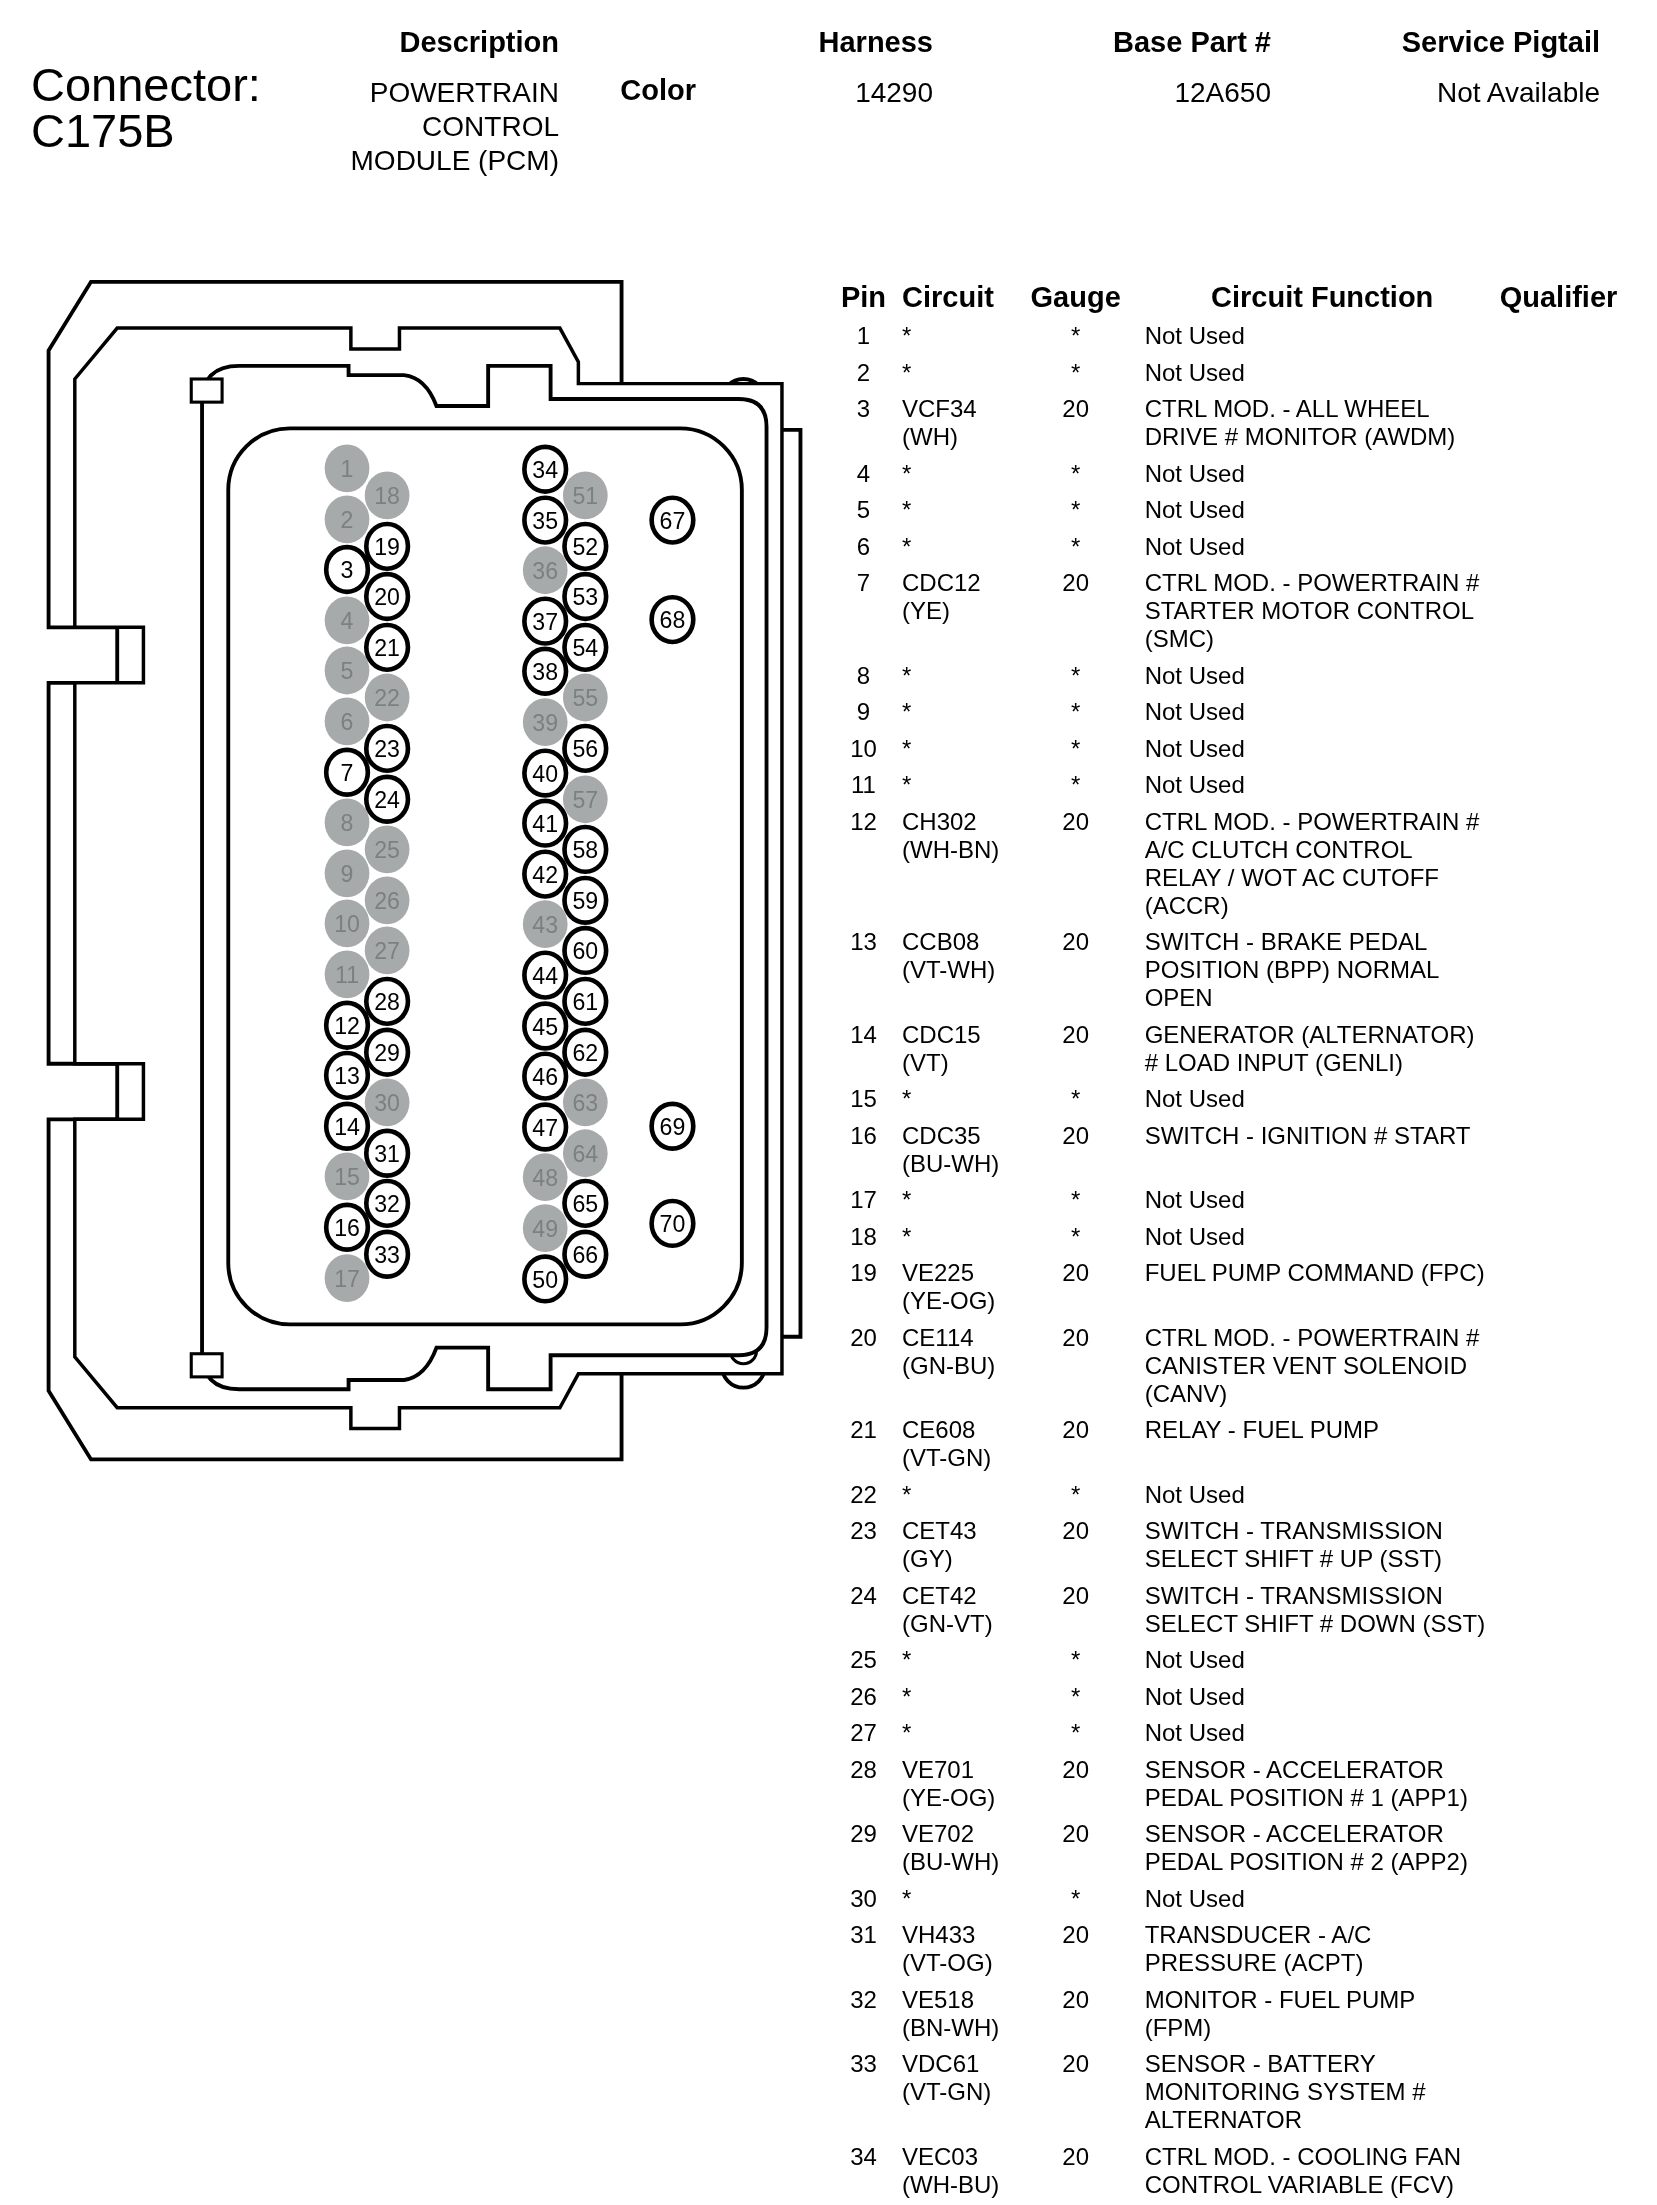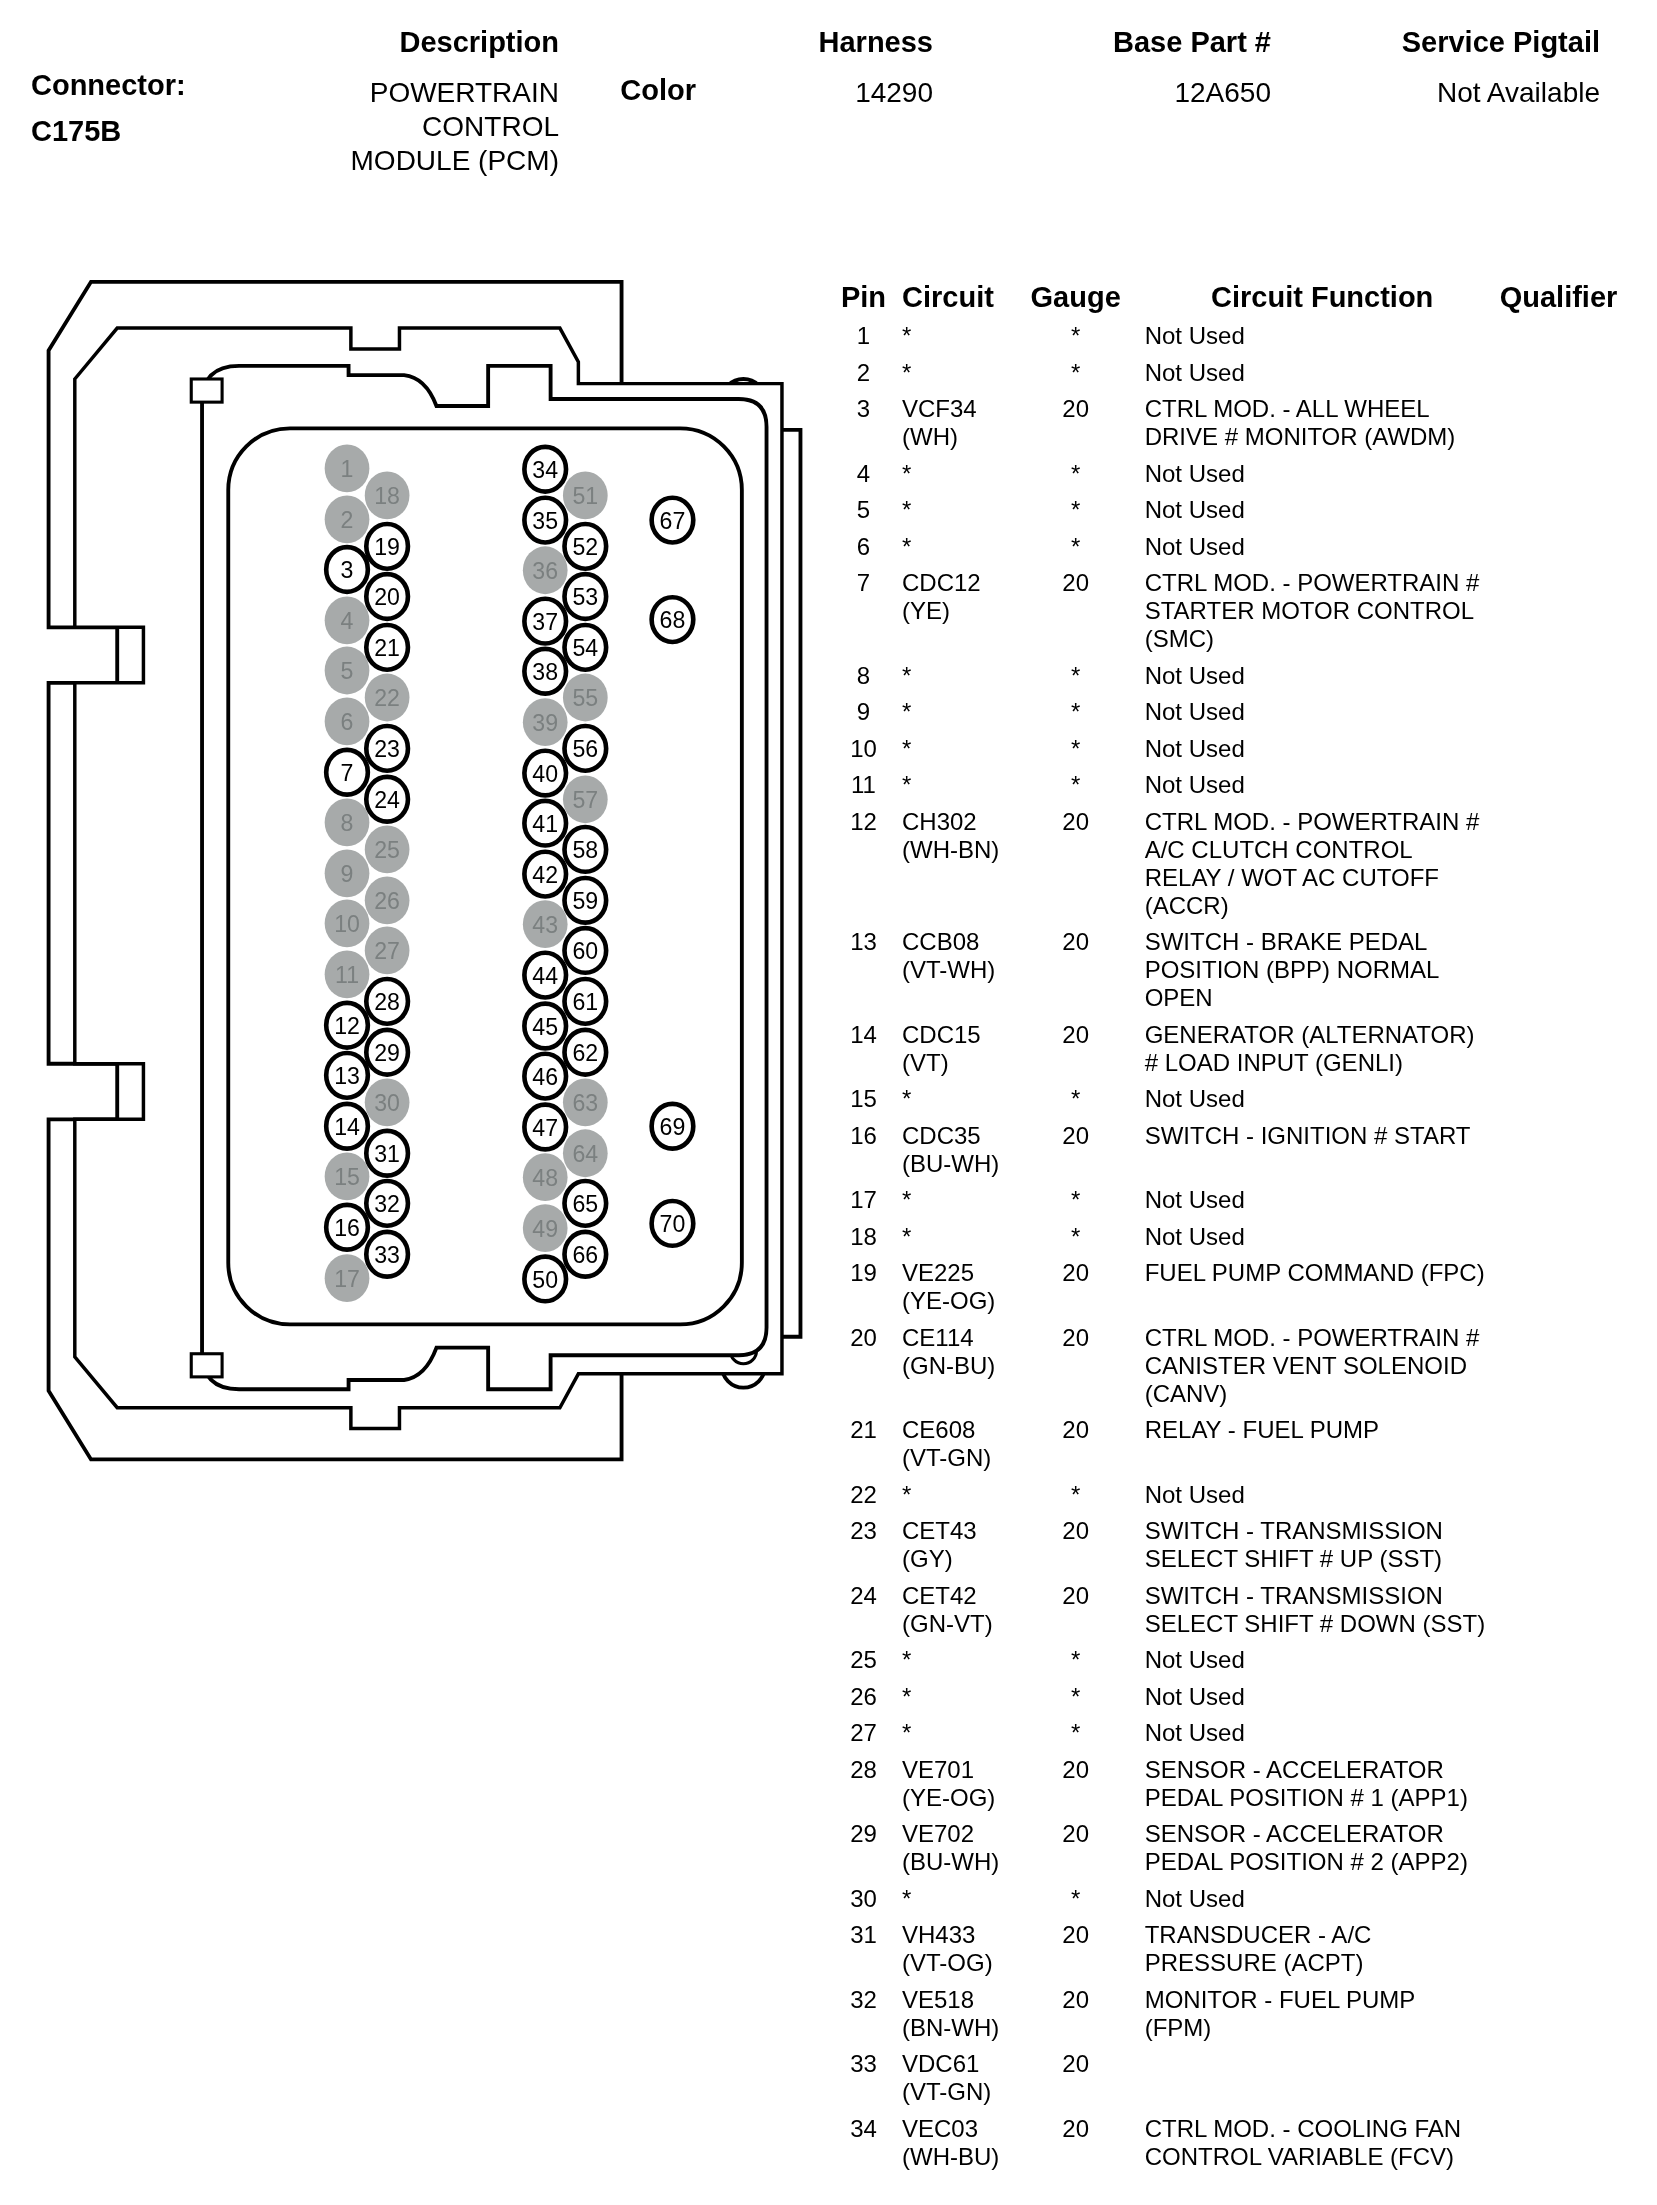--- a/index.html
+++ b/index.html
@@ -8,21 +8,21 @@
     width:1658px;height:2205px;
     background:#fff;color:#000;
     font-family:"Liberation Sans", sans-serif;
     overflow:hidden;
   }
   .abs{position:absolute}
   .ctr{text-align:right}
   .pre{white-space:pre-line}
 
   
-  .connector-title{left:31px;top:62px;font-size:29px;font-weight:bold;line-height:46px}
+  .connector-title{left:31px;top:62px;font-size:47px;font-weight:normal;line-height:46px}
   .hdr-label{font-size:29px;font-weight:bold}
   .hdr-value{font-size:28px;line-height:34px}
   .col-desc-label{left:305px;top:26px;width:254px}
   .col-desc-value{left:305px;top:76px;width:254px}
   .col-color-label{left:588px;top:74px;width:108px}
   .col-harness-label{left:779px;top:26px;width:154px}
   .col-harness-value{left:779px;top:76px;width:154px}
   .col-basepart-label{left:1078px;top:26px;width:193px}
   .col-basepart-value{left:1078px;top:76px;width:193px}
   .col-pigtail-label{left:1380px;top:26px;width:220px}
@@ -631,20 +631,23 @@
       <span class="c-gauge">20</span>
       <span class="c-fn">MONITOR - FUEL PUMP
 (FPM)</span>
       <span class="c-q"></span>
     </div>
     <div class="trow">
       <span class="c-pin">33</span>
       <span class="c-circ">VDC61
 (VT-GN)</span>
       <span class="c-gauge">20</span>
+      <span class="c-fn">SENSOR - BATTERY
+MONITORING SYSTEM #
+ALTERNATOR</span>
       <span class="c-q"></span>
     </div>
     <div class="trow">
       <span class="c-pin">34</span>
       <span class="c-circ">VEC03
 (WH-BU)</span>
       <span class="c-gauge">20</span>
       <span class="c-fn">CTRL MOD. - COOLING FAN
 CONTROL VARIABLE (FCV)</span>
       <span class="c-q"></span>

